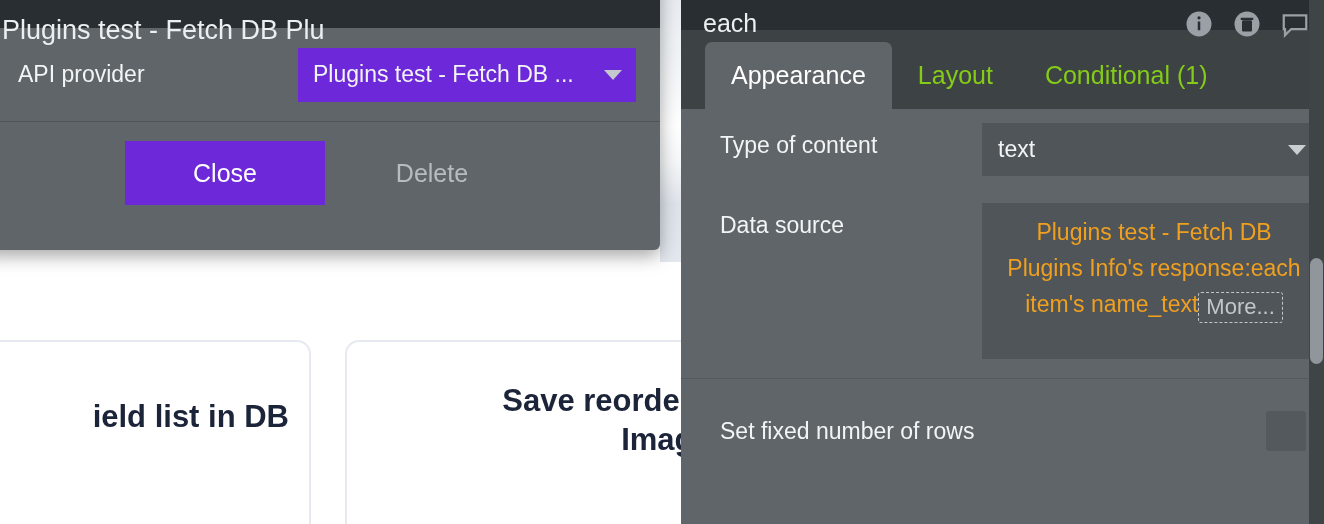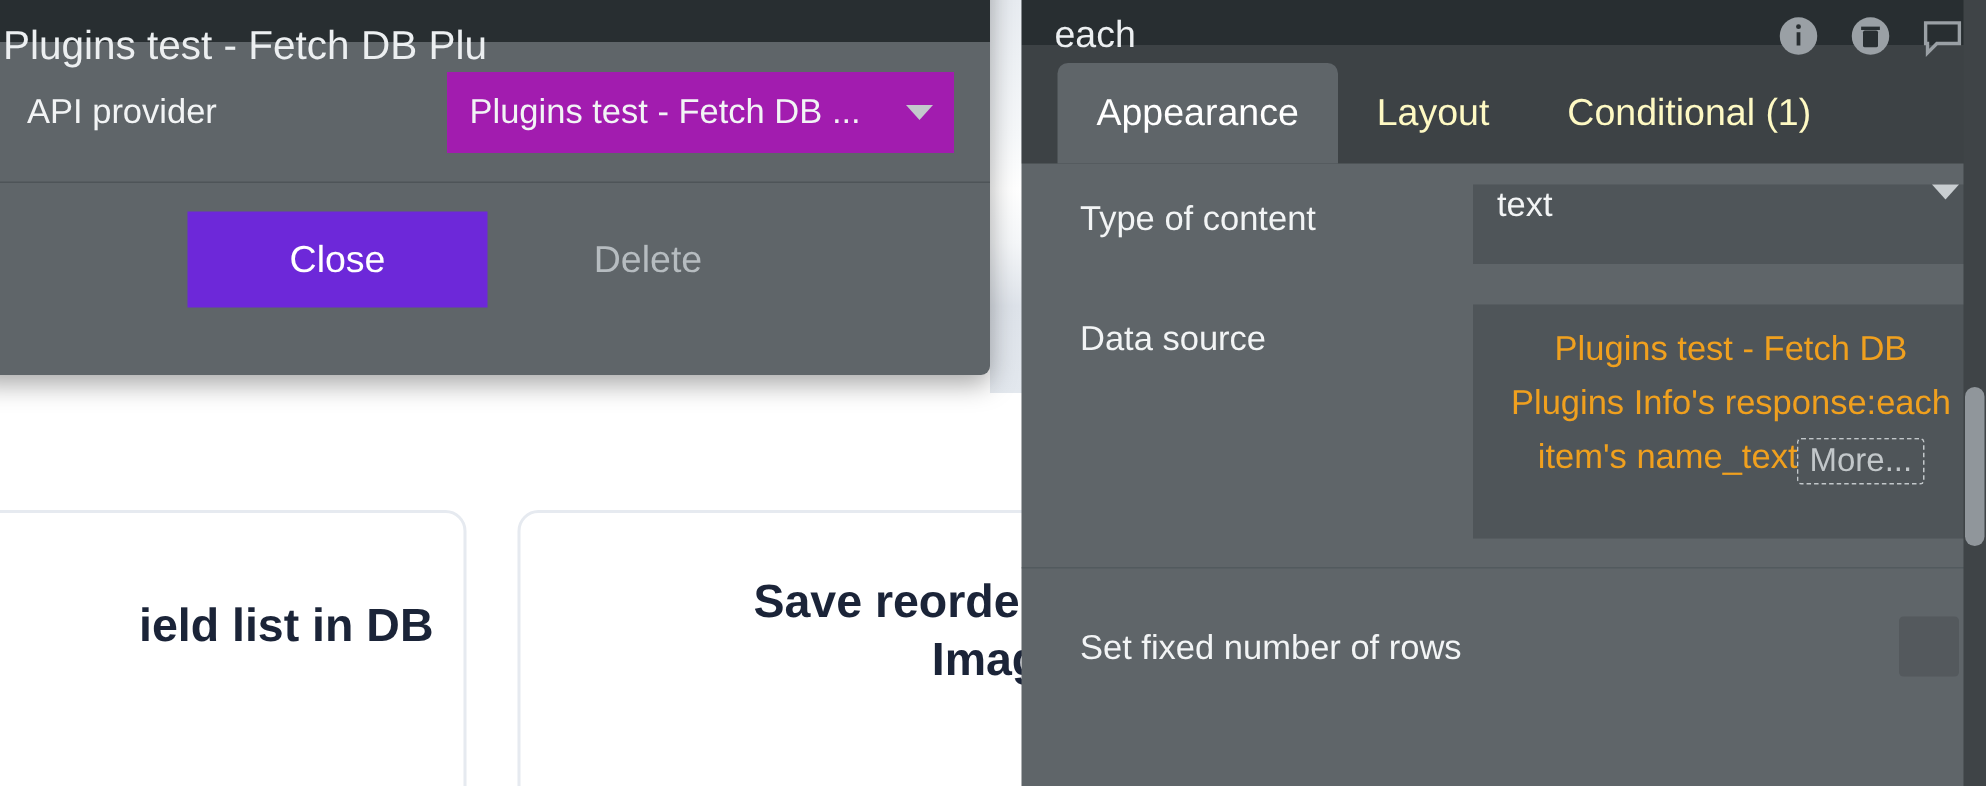--- a/index.html
+++ b/index.html
@@ -64,21 +64,21 @@
     height: 94px;
     padding: 0 18px 0 36px;
     border-bottom: 1px solid #4e5458;
   }
   .modal-row-label {
     color: #f2f4f5;
     font-size: 23px;
     flex: 0 0 280px;
   }
   .select-box {
-    background: #a21caf;
+    background: #6d28d9;
     height: 54px;
     width: 338px;
     display: flex; align-items: center; justify-content: space-between;
     padding: 0 14px 0 15px;
     color: #f2f4f5;
     font-size: 23px;
     cursor: pointer;
   }
   .select-box .caret {
     width: 0; height: 0;
@@ -138,21 +138,21 @@
     height: 79px;
     background: #3d4245;
     display: flex; align-items: flex-end;
     padding-left: 24px;
   }
   .tab {
     height: 67px;
     display: flex; align-items: center;
     padding: 0 26px;
     font-size: 25px;
-    color: #fef9c3;
+    color: #84cc16;
     cursor: pointer;
     white-space: nowrap;
   }
   .tab.active {
     background: #5f6569;
     color: #ffffff;
     border-radius: 7px 7px 0 0;
   }
 
   .prop-row {
@@ -163,21 +163,21 @@
   .prop-label {
     color: #f2f4f5; font-size: 23px;
     flex: 0 0 262px;
     padding-top: 23px;
   }
   .prop-control { flex: 1 1 auto; padding-top: 14px; }
 
   .dropdown {
     background: #4f5559;
     height: 53px; width: 340px;
-    display: flex; align-items: flex-start; justify-content: space-between;
+    display: flex; align-items: center; justify-content: space-between;
     padding: 0 16px;
     color: #f2f4f5; font-size: 23px;
     cursor: pointer;
   }
   .dropdown .caret {
     width: 0; height: 0;
     border-left: 9px solid transparent;
     border-right: 9px solid transparent;
     border-top: 10px solid #c9ced1;
   }

